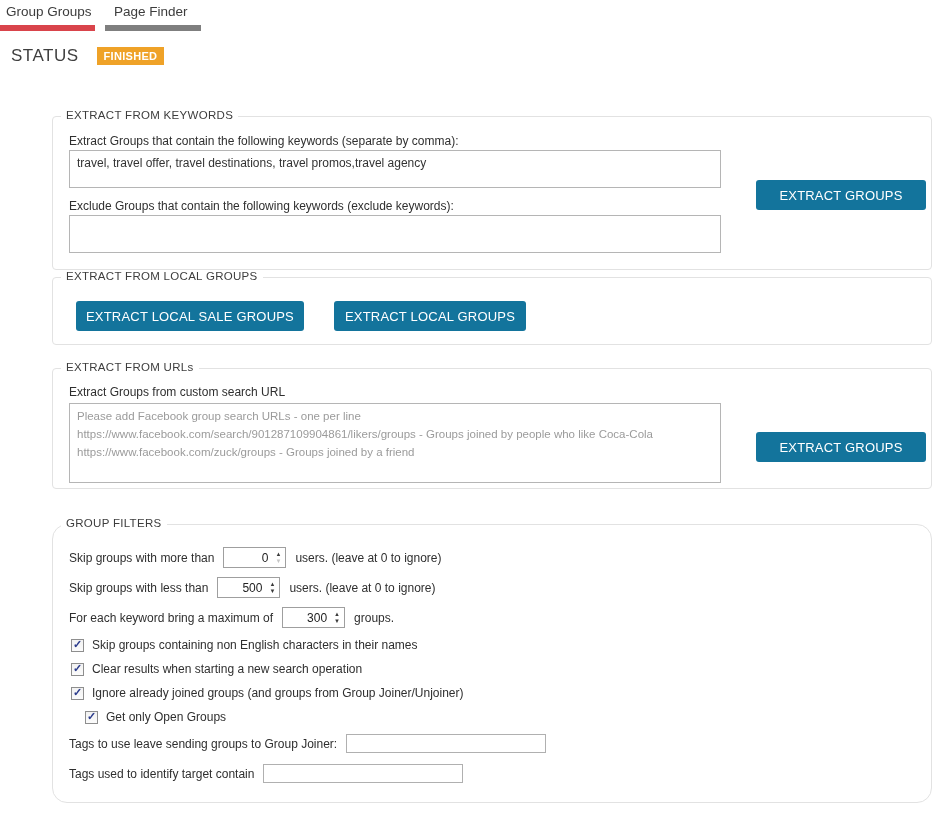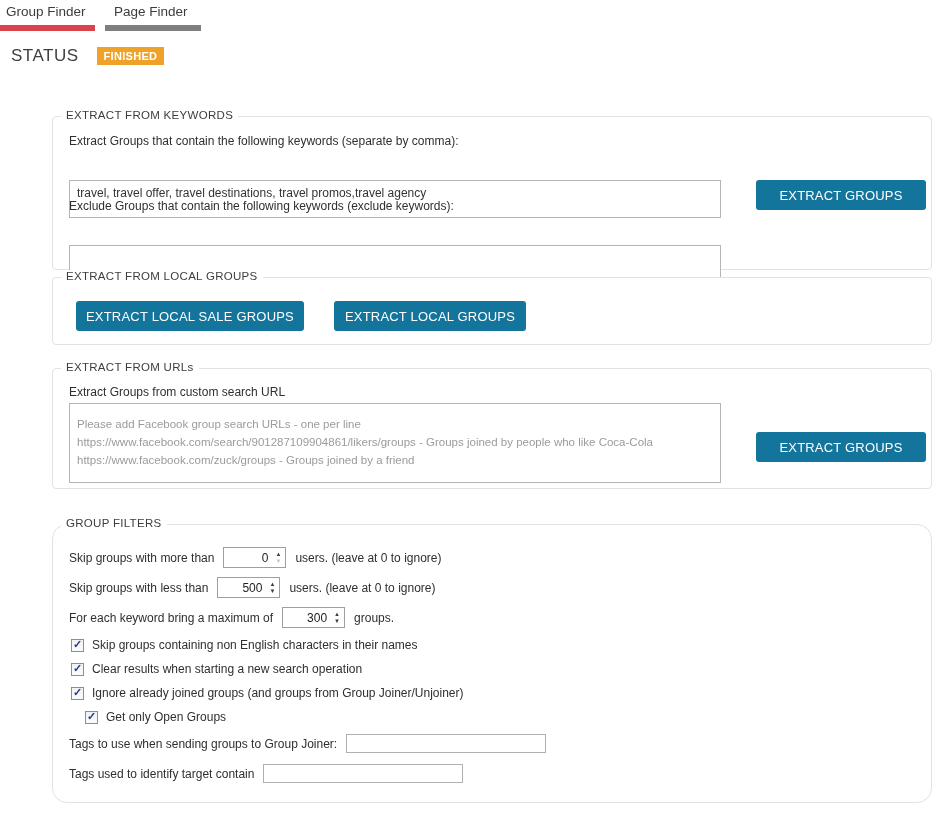--- a/index.html
+++ b/index.html
@@ -18,23 +18,23 @@
   .status-title { font-size:17px; color:#3f3f3f; letter-spacing:0.5px; }
   .status-badge { background:#efa228; color:#fff; font-size:11px; font-weight:bold; padding:3px 7px; letter-spacing:0.3px;text-align:right; }
 
   
   .groupbox { position:absolute; border:1px solid #e2e2e2; border-radius:4px; background:#fff; }
   .legend { position:absolute; top:-8px; left:8px; background:#fff; padding:0 5px; font-size:11.5px; color:#3d3d3d; letter-spacing:0.3px; white-space:nowrap; }
 
   .field-label { position:absolute; font-size:12px; color:#2f2f2f; white-space:nowrap; }
 
   .textarea { position:absolute; border:1px solid #b5b5b5; background:#fff; font-size:12px; color:#333;
-              padding:4px 7px; resize:none; font-family:"Liberation Sans",sans-serif; line-height:1.4;margin-top:30px; }
+              padding:4px 7px; resize:none; font-family:"Liberation Sans",sans-serif; line-height:1.4; }
   .url-box { position:absolute; border:1px solid #b5b5b5; background:#fff; font-size:11.5px; color:#9b9b9b;
-             padding:12px 7px; line-height:1.55; white-space:pre-line; overflow:hidden; }
+             padding:4px 7px; line-height:1.55; white-space:pre-line; overflow:hidden; }
 
   .btn { position:absolute; background:#13749c; color:#fff; border:none; border-radius:3px;
          font-size:13px; font-family:"Liberation Sans",sans-serif; letter-spacing:0.2px; cursor:pointer;
          display:flex; align-items:center; justify-content:center; }
 
   
   .flex-row { position:absolute; display:flex; align-items:center; gap:9px; font-size:12px; color:#2f2f2f; }
 
   .spinner { display:flex; align-items:stretch; border:1px solid #9f9f9f; background:#fff; width:63px; height:21px; }
   .spin-value { flex:1; display:flex; align-items:center; justify-content:flex-end; font-size:12px; color:#222; padding-right:3px; }
@@ -48,21 +48,21 @@
   .checkbox.checked::after { content:"✓"; margin-top:-2px; }
 
   .text-input { border:1px solid #b0b0b0; background:#fff; height:19px; width:200px; font-size:12px;
                 font-family:"Liberation Sans",sans-serif; padding:0 4px; }
 </style>
 </head>
 <body>
 
 <div id="page">
 
-  <div class="tab-label" style="left:6px; top:4px;">Group Finder</div>
+  <div class="tab-label" style="left:6px; top:4px;">Group Groups</div>
   <div class="tab-bar active" style="left:0; top:25px; width:95px;"></div>
   <div class="tab-label" style="left:114px; top:4px;">Page Finder</div>
   <div class="tab-bar inactive" style="left:105px; top:25px; width:96px;"></div>
 
   <div class="status-row">
     <span class="status-title">STATUS</span>
     <span class="status-badge">FINISHED</span>
   </div>
 
   <div class="groupbox" style="left:52px; top:116px; width:880px; height:154px;">
@@ -139,21 +139,21 @@
     <div class="check-row" style="left:18px; top:161px;">
       <span class="checkbox checked"></span>
       <span>Ignore already joined groups (and groups from Group Joiner/Unjoiner)</span>
     </div>
     <div class="check-row" style="left:32px; top:185px;">
       <span class="checkbox checked"></span>
       <span>Get only Open Groups</span>
     </div>
 
     <div class="flex-row" style="left:16px; top:209px;">
-      <span>Tags to use when sending groups to Group Joiner:</span>
+      <span>Tags to use leave sending groups to Group Joiner:</span>
       <input class="text-input" type="text" value="" style="">
     </div>
 
     <div class="flex-row" style="left:16px; top:239px;">
       <span>Tags used to identify target contain</span>
       <input class="text-input" type="text" value="" style="">
     </div>
   </div>
 
 </div>

